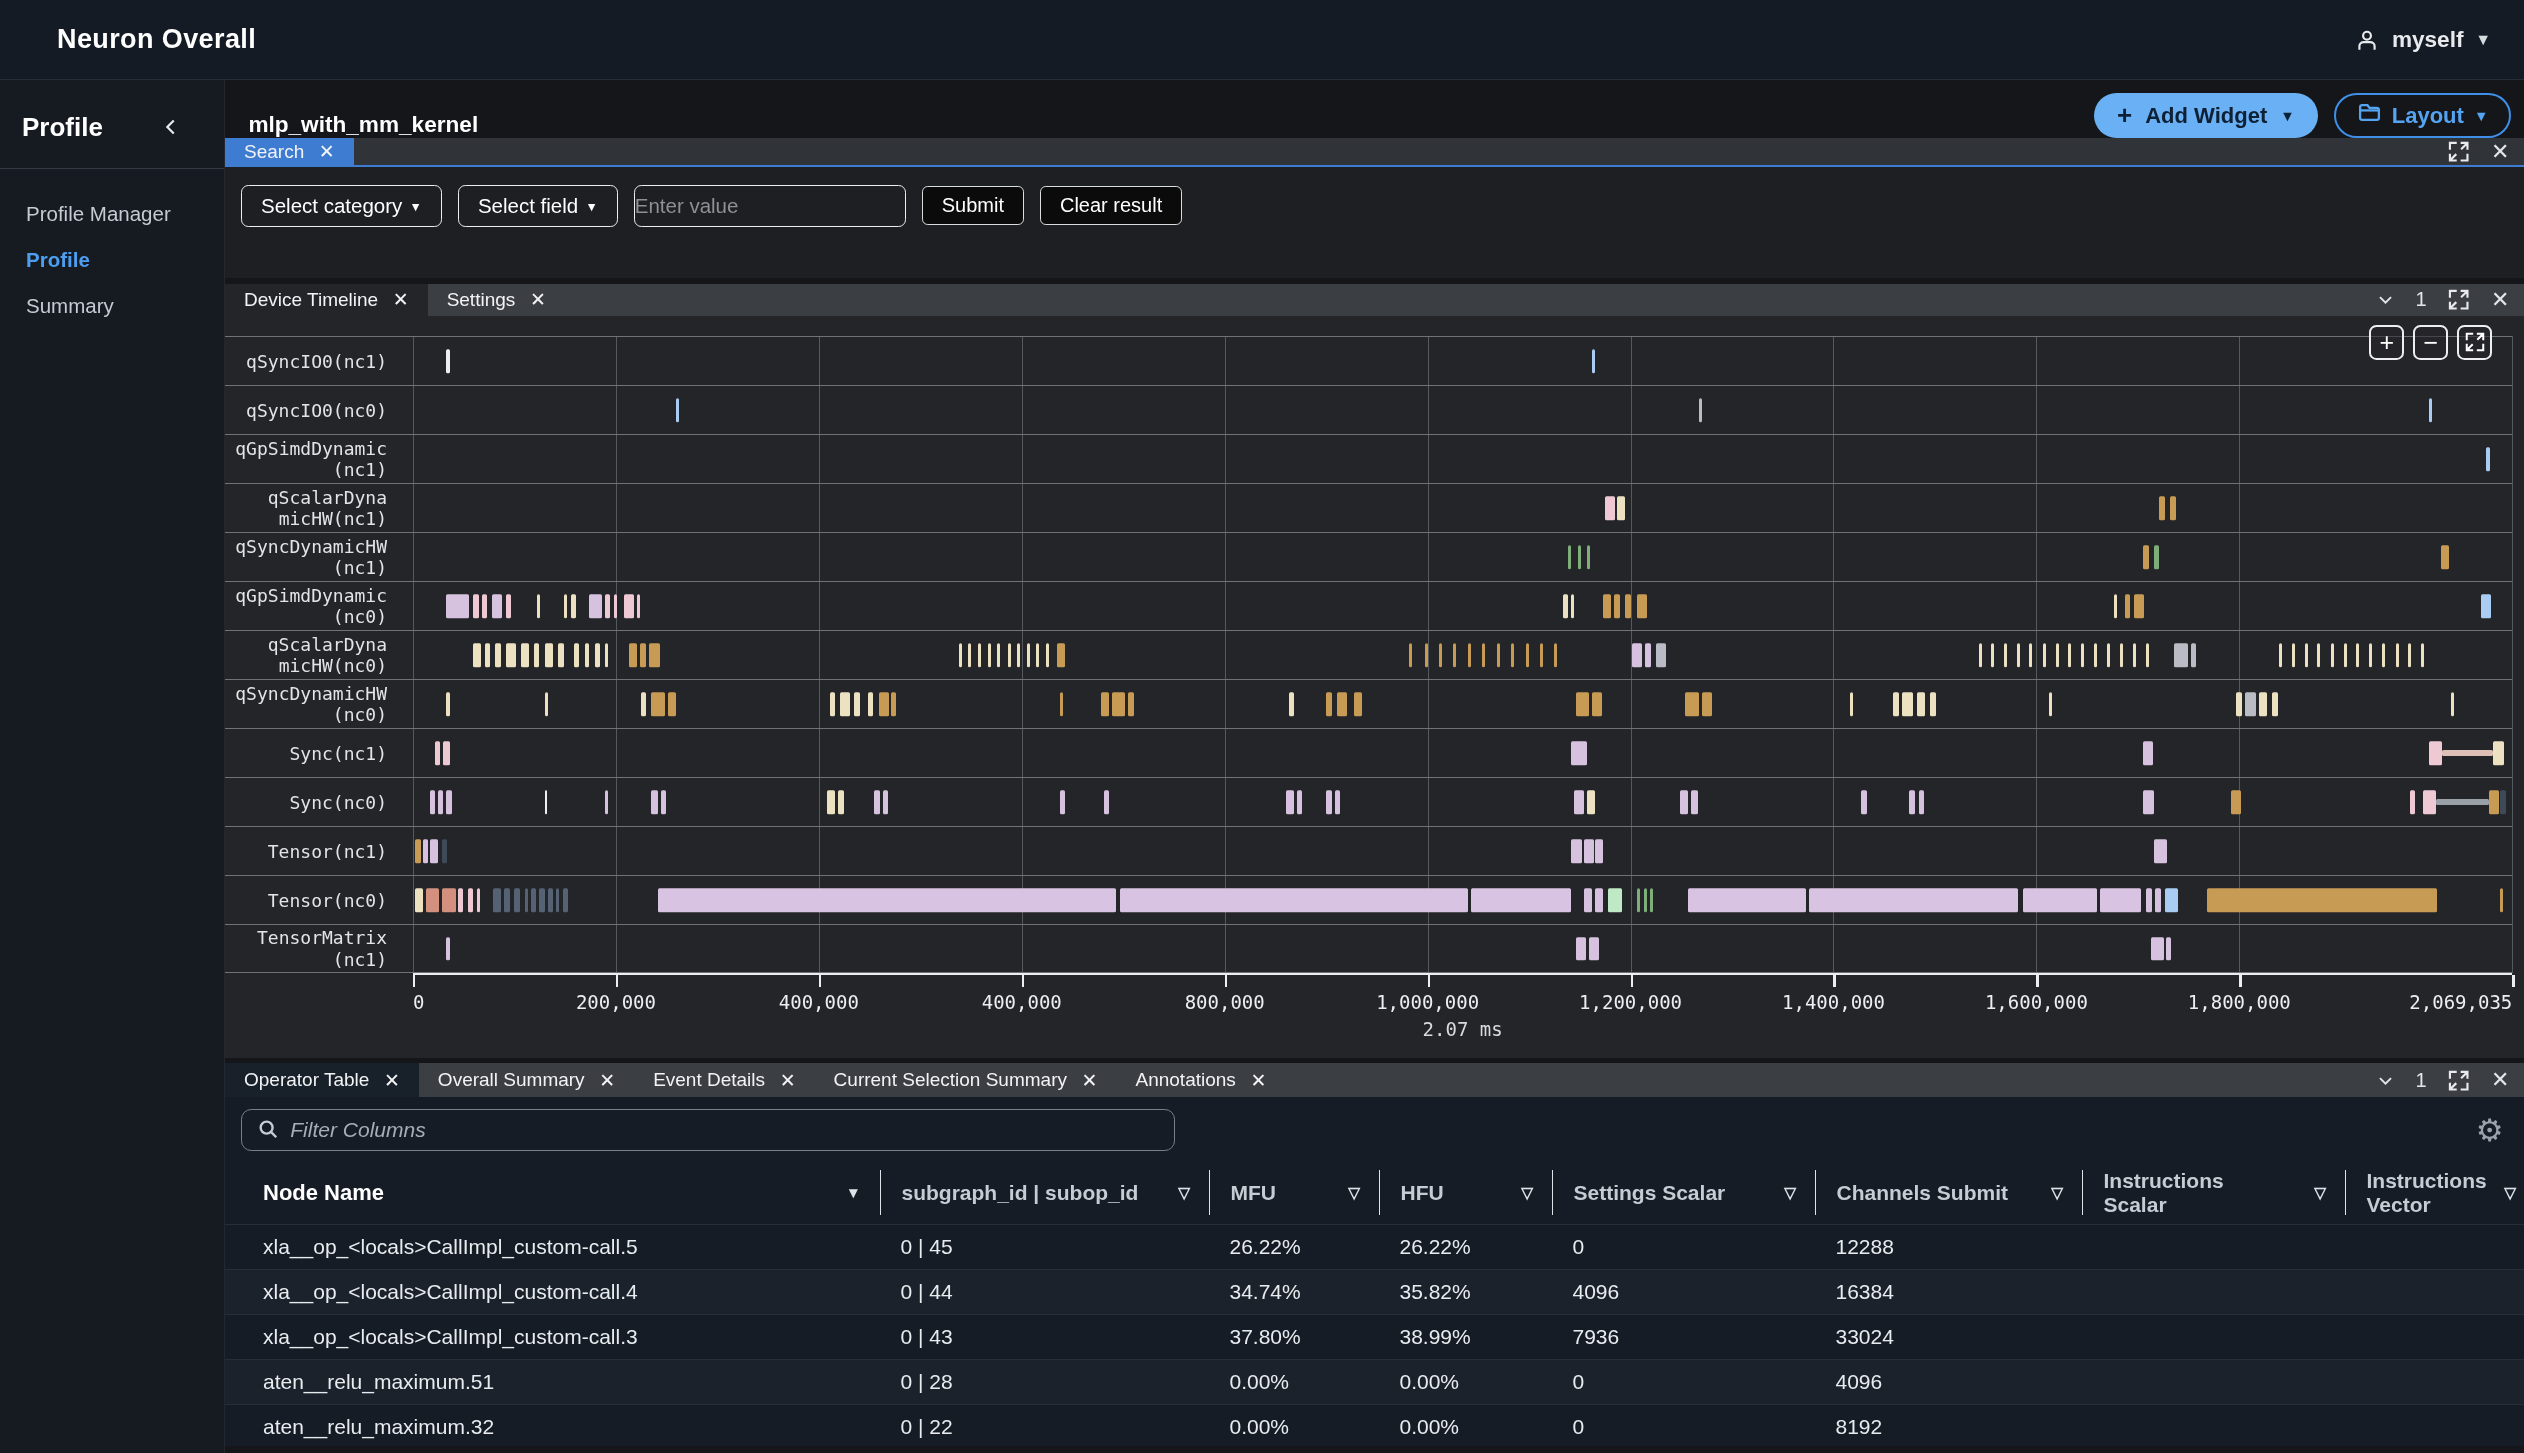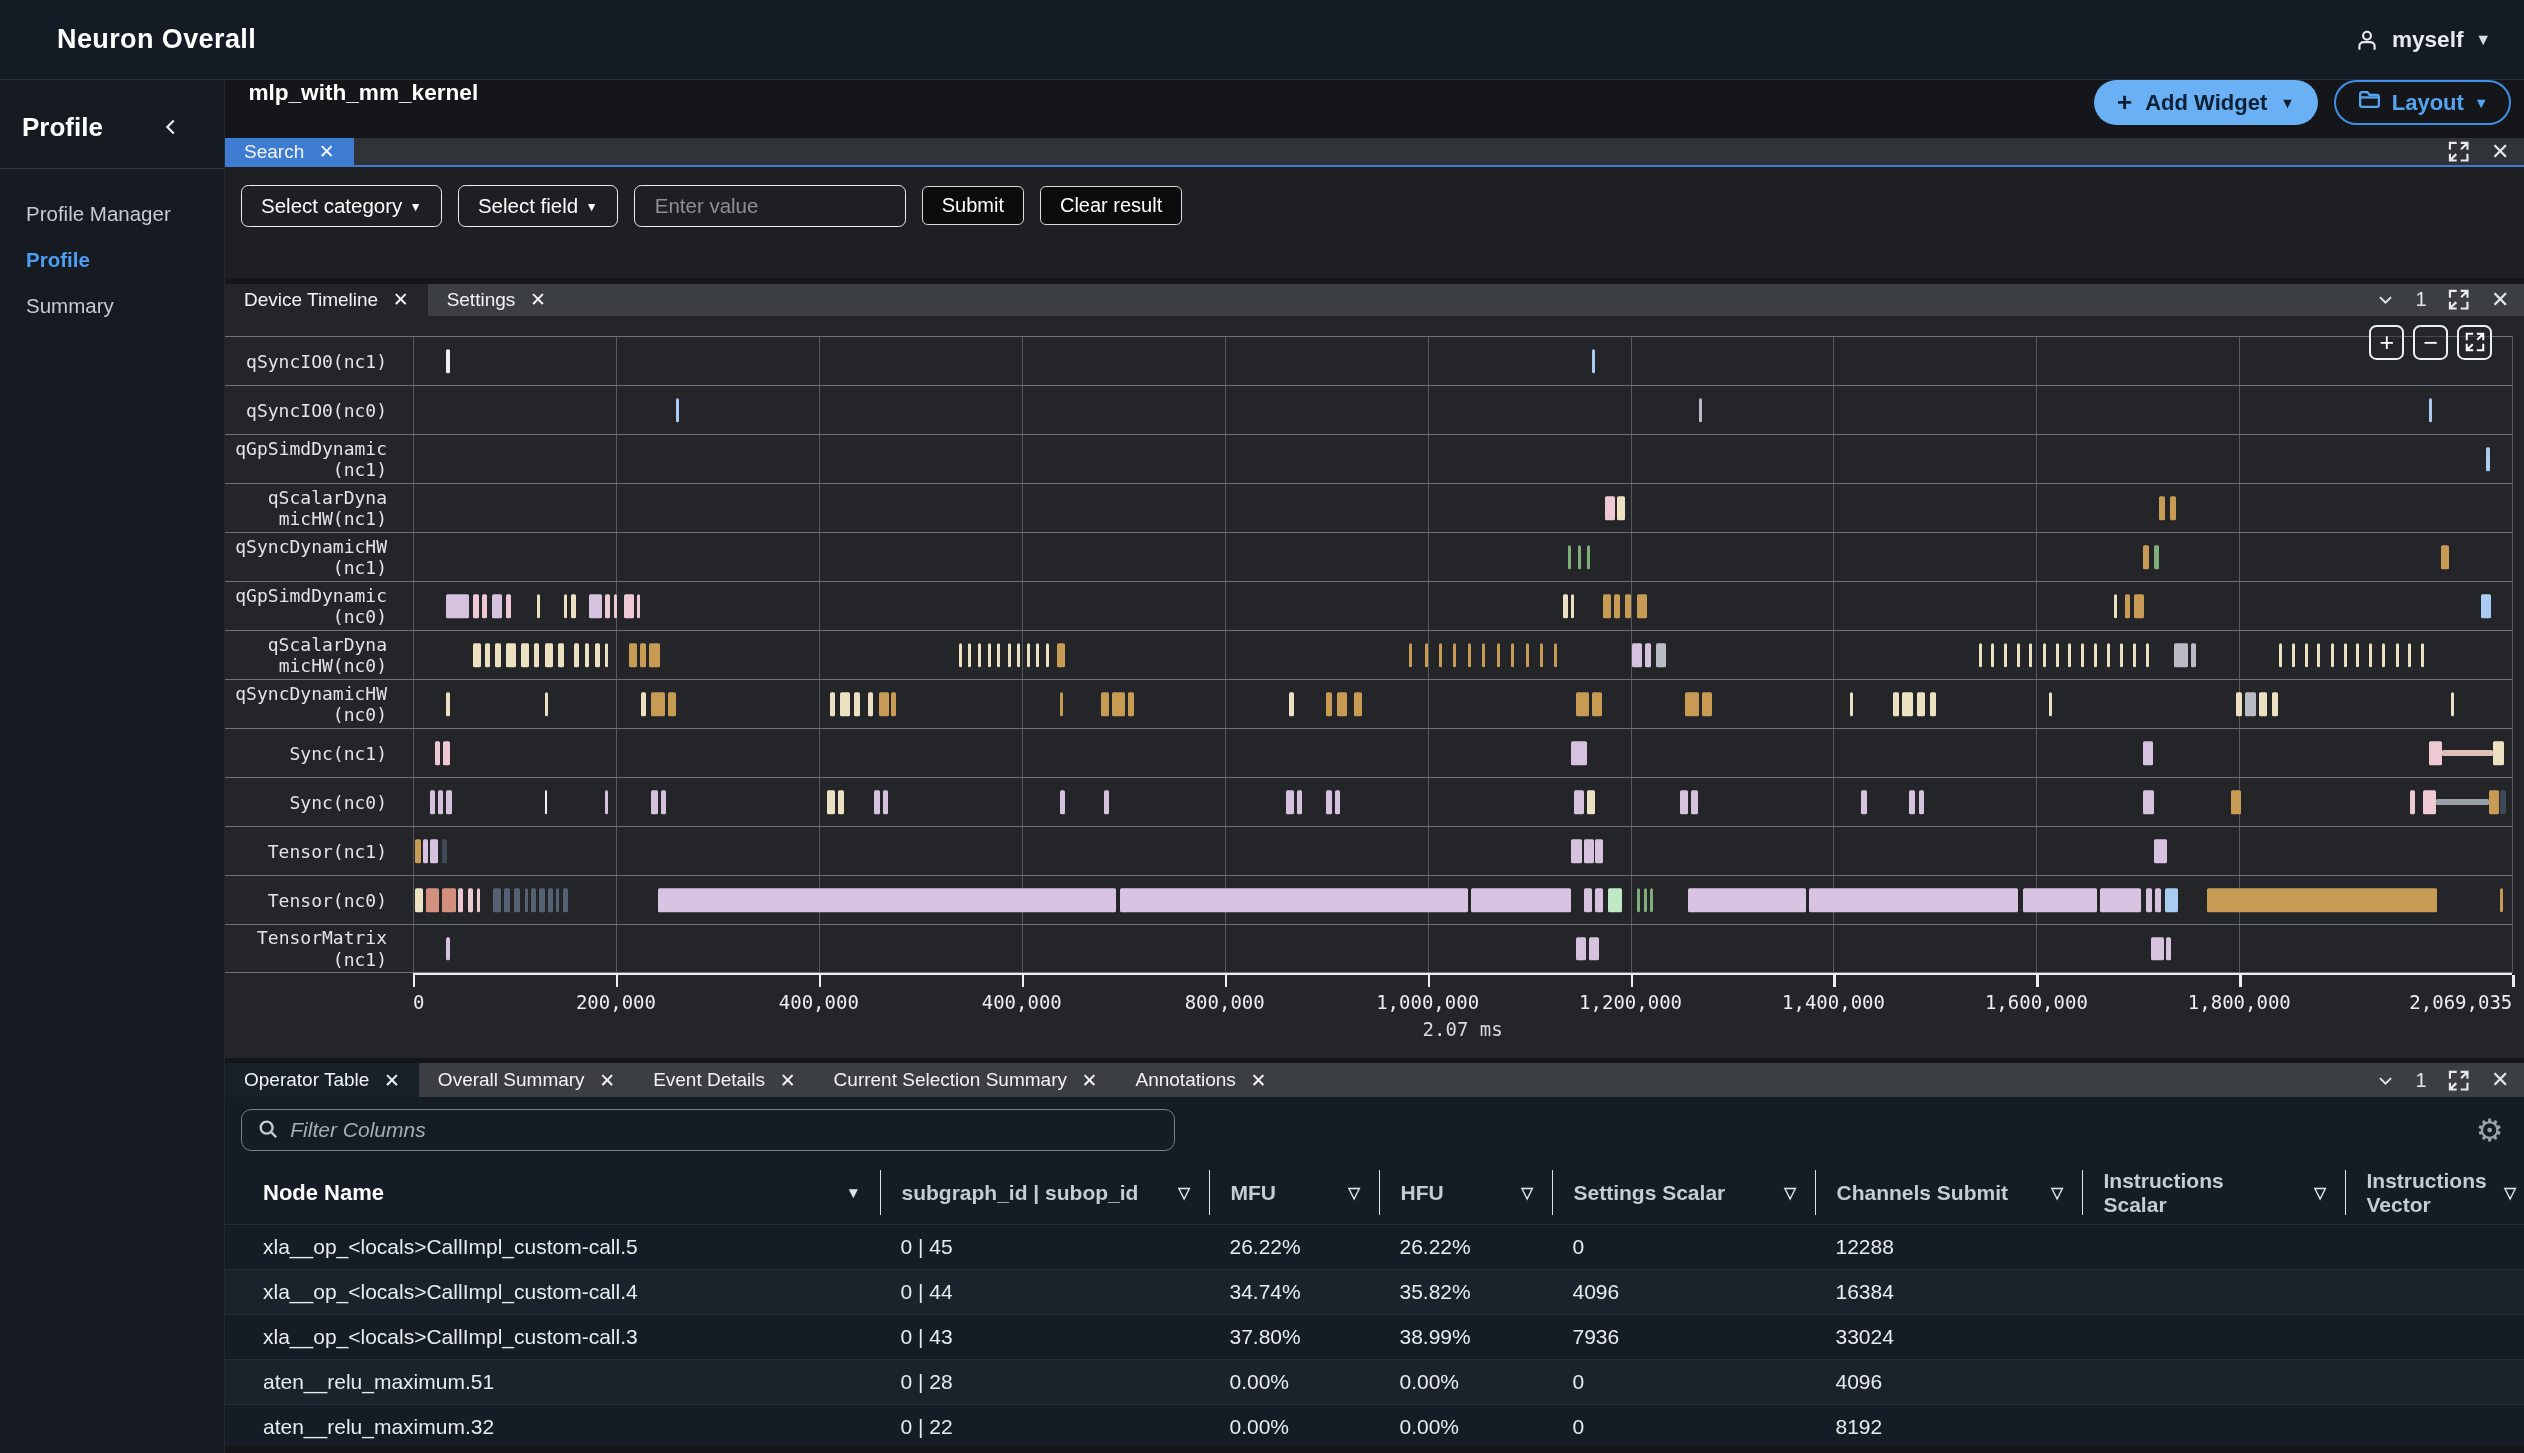--- a/index.html
+++ b/index.html
@@ -20,21 +20,21 @@
     border-right:0.7px solid #23272e; }
   .side-head { display:flex; align-items:center; justify-content:space-between; padding:32px 42px 0 22px; }
   .side-head .hd { font-size:26px; font-weight:bold; color:#fff; }
   .side-div { border-bottom:0.7px solid #343a42; margin-top:25px; }
   .side-items { padding:22px 0; }
   .side-item { padding:11px 26px; font-size:20.5px; color:#c6cbd2; cursor:pointer; }
   .side-item.active { color:#4d9ef0; font-weight:bold; }
 
   
   .main { position:absolute; left:225px; top:80px; right:0; bottom:0; background:#141619; }
-  .main-head { height:58px; display:flex; align-items:flex-start; justify-content:space-between; padding:0 13px 0 23.4px; }
+  .main-head { height:58px; display:flex; align-items:flex-end; justify-content:space-between; padding:0 13px 0 23.4px; }
   .main-title { font-size:22.6px; font-weight:bold; color:#fff; }
   .head-buttons { display:flex; gap:16px; align-items:center; }
   .btn-add { background:#6ab0f4; color:#0d2036; font-weight:bold; font-size:22px; height:45px;
     border-radius:22.6px; padding:0 23.4px; display:flex; align-items:center; gap:13px; border:none; cursor:pointer;
     font-family:inherit; }
   .btn-add .plus { font-size:26px; font-weight:bold; }
   .btn-add .caret { font-size:14.6px; }
   .btn-layout { background:transparent; border:2.2px solid #3f8fe8; color:#55a4f2; font-weight:bold; font-size:22px;
     height:45px; border-radius:22.6px; padding:0 20.5px; display:flex; align-items:center; gap:10.2px; cursor:pointer;
     font-family:inherit; }
@@ -57,21 +57,21 @@
   .tb-ic { display:flex; align-items:center; gap:7.3px; cursor:pointer; }
   .tb-x { font-size:22px; cursor:pointer; }
   .stack-count { font-size:20px; color:#e3e6ea; }
 
   
   .search-body { background:#1e1f23; height:111px; padding:17.5px 0 0 16px; display:flex; gap:16px; align-items:flex-start; }
   .obtn { background:transparent; border:1.8px solid #eceef1; color:#fff; font-size:20.5px; height:42px;
     border-radius:7.3px; padding:0 19px; display:flex; align-items:center; gap:7.3px; cursor:pointer; font-family:inherit; }
   .obtn .dd { font-size:12.4px; margin-top:2.9px; }
   .input-value { background:transparent; border:1.8px solid #eceef1; border-radius:7.3px; height:42px; width:272px;
-    color:#fff; font-size:20.5px; padding:0 20px; font-family:inherit; }
+    color:#fff; font-size:20.5px; padding:0 0; font-family:inherit; }
   .input-value::placeholder { color:#8d9096; }
   .bbtn { background:#0b0b0c; border:1.5px solid #dadde0; color:#fff; font-size:20px; height:39px; border-radius:5.8px;
     padding:0 19px; margin-top:1.5px; cursor:pointer; font-family:inherit; }
 
   
   .timeline-body { position:relative; background:#242529; padding:20.5px 0 16px 0; }
   .zoomctl { position:absolute; top:8.8px; right:32px; display:flex; gap:8.8px; z-index:6; }
   .zbtn { width:35px; height:35px; border:2.2px solid #eceef1; border-radius:7.3px; background:rgba(36,37,41,.55);
     color:#fff; font-size:25px; display:flex; align-items:center; justify-content:center; cursor:pointer; font-family:inherit; }
   .rows { position:relative; margin-right:11.7px; }

